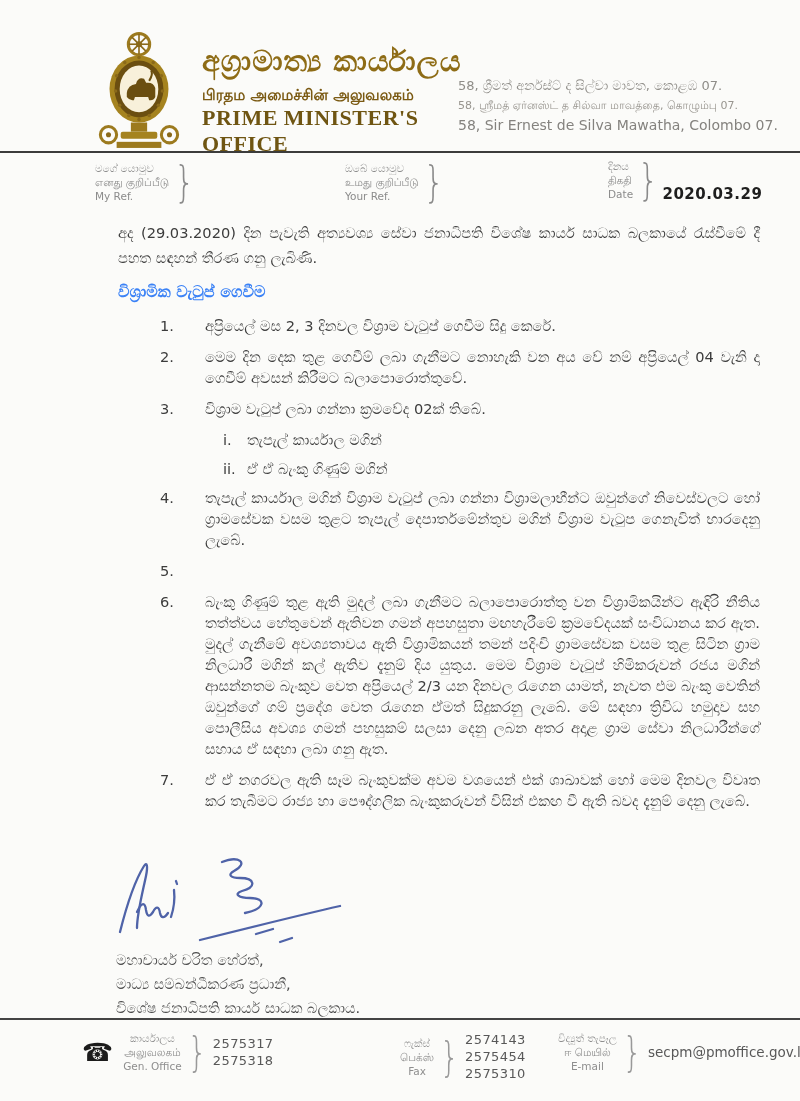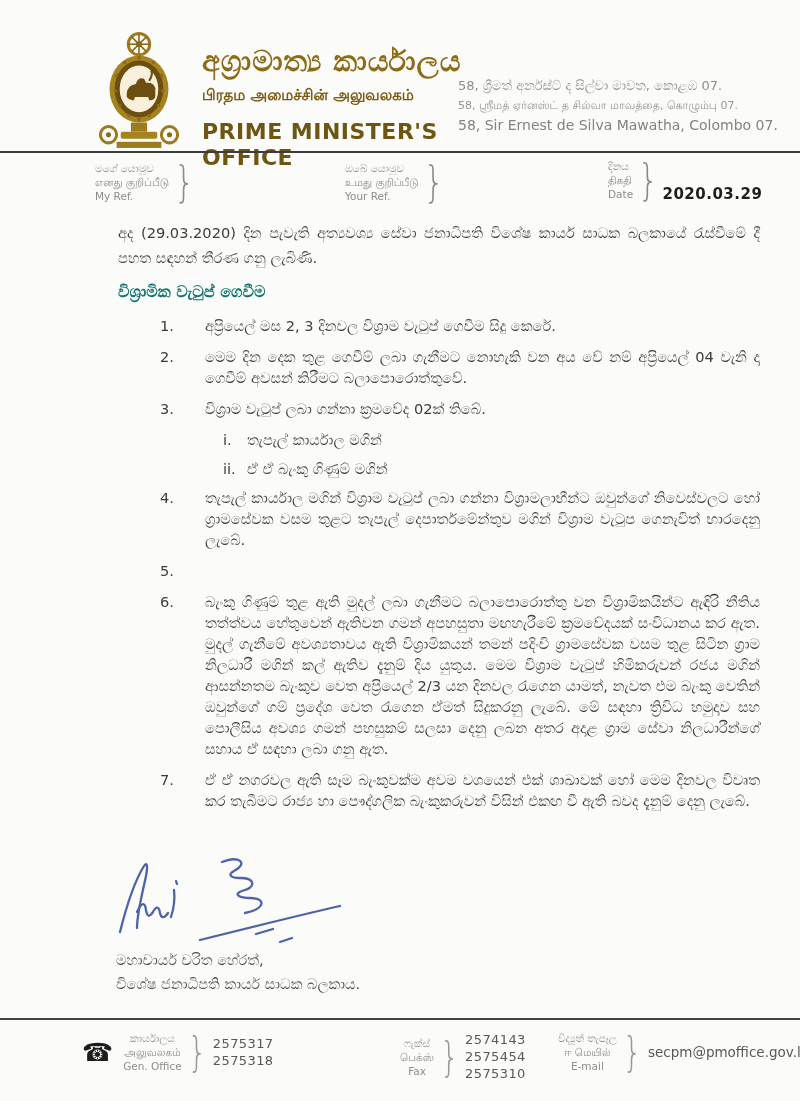--- a/index.html
+++ b/index.html
@@ -8,40 +8,40 @@
   .page {
     position:relative; width:800px; height:1101px; margin:0 auto;
     background:#fbfbf9; overflow:hidden;
     box-shadow:0 0 6px rgba(0,0,0,.25);
   }
   
   .emblem { position:absolute; left:86px; top:30px; width:106px; height:122px; }
   .masthead-titles { position:absolute; left:202px; top:44px; width:270px; }
   .title-si { font-size:29px; font-weight:700; color:#8e6c16; letter-spacing:1px; line-height:34px; }
   .title-ta { font-size:15px; font-weight:700; color:#7b5a13; line-height:20px; margin-top:7px; }
-  .title-en { font-size:22px; font-weight:700; color:#6f5512; letter-spacing:.5px; line-height:26px; margin-top:14px; }
+  .title-en { font-size:22px; font-weight:700; color:#6f5512; letter-spacing:.5px; line-height:26px; margin-top:0;font-family:Liberation Serif, serif; }
   .masthead-address { position:absolute; left:458px; top:76px; width:330px; }
   .addr-si { font-size:13px; color:#8f8d88; line-height:20px; }
   .addr-ta { font-size:11px; color:#98958f; line-height:19px; }
   .addr-en { font-size:14px; color:#84827e; line-height:20px; }
   .rule { position:absolute; left:0; width:800px; height:2px; background:#3c3c3c; }
   .rule-header { top:151px; }
   .rule-footer { top:1018px; background:#444; }
   
   .ref-block { position:absolute; display:flex; align-items:center; }
   .ref-my   { left:95px;  top:161px; }
   .ref-your { left:345px; top:161px; }
   .ref-date { left:608px; top:159px; }
   .ref-labels div { font-size:10.5px; color:#8b8b8b; line-height:14px; white-space:nowrap; }
   .brace { font-size:32px; font-weight:300; color:#8a8a8a; transform:scaleY(1.35); margin-left:5px; line-height:1; }
   .date-value { font-size:15px; font-weight:700; color:#1e1e1e; align-self:flex-end; margin-left:4px; margin-bottom:-2px; letter-spacing:.5px; }
   
   .body-text { position:absolute; left:118px; top:220px; width:642px; font-size:14.6px; color:#3c3c3c; }
   .intro { text-align:justify; line-height:25px; margin-bottom:12px; }
-  .section-heading { font-weight:700; font-size:16px; color:#0f766e; margin:10px 0 14px 0; }
+  .section-heading { font-weight:700; font-size:16px; color:#3b82f6; margin:10px 0 14px 0; }
   .item { display:flex; line-height:21px; margin-bottom:10px; }
   .item .marker { flex:none; width:45px; margin-left:42px; }
   .item .txt { flex:1; text-align:justify; }
   .item.sub { margin-bottom:8px; }
   .item.sub .marker { width:24px; margin-left:105px; }
   .item.sub .txt { text-align:left; }
   
   .signature-ink { position:absolute; left:104px; top:850px; width:250px; height:102px; }
   .signature-ink path { fill:none; stroke:#4f63a8; stroke-width:2.3; stroke-linecap:round; stroke-linejoin:round; }
   .sig-block { position:absolute; left:116px; top:948px; font-size:14.5px; color:#4a4a4a; line-height:24px; }
@@ -190,20 +190,21 @@
     <path d="M70,40 c1,9 0,18 -3,27"></path>
     <path d="M72,31 l1,3"></path>
     <path d="M118,12 c17,-7 27,1 12,9 c-7,4 -3,7 6,7 c15,0 17,9 2,13 c-9,3 -3,7 8,7 c17,0 15,11 -5,15"></path>
     <path d="M96,90 C140,79 192,66 236,56"></path>
     <path d="M152,84 l17,-5"></path>
     <path d="M176,92 l12,-4"></path>
   </svg>
 
   <div class="sig-block">
     <div>මහාචාර්ය චරිත හේරත්,</div>
+    <div>මාධ්‍ය සම්බන්ධීකරණ ප්‍රධානී,</div>
     <div>විශේෂ ජනාධිපති කාර්ය සාධක බලකාය.</div>
   </div>
 
   <div class="rule rule-footer"></div>
 
   <div class="footer-group fg-office">
     <div class="phone-icon">☎</div>
     <div class="f-labels">
       <div>කාර්යාලය</div>
       <div>அலுவலகம்</div>

